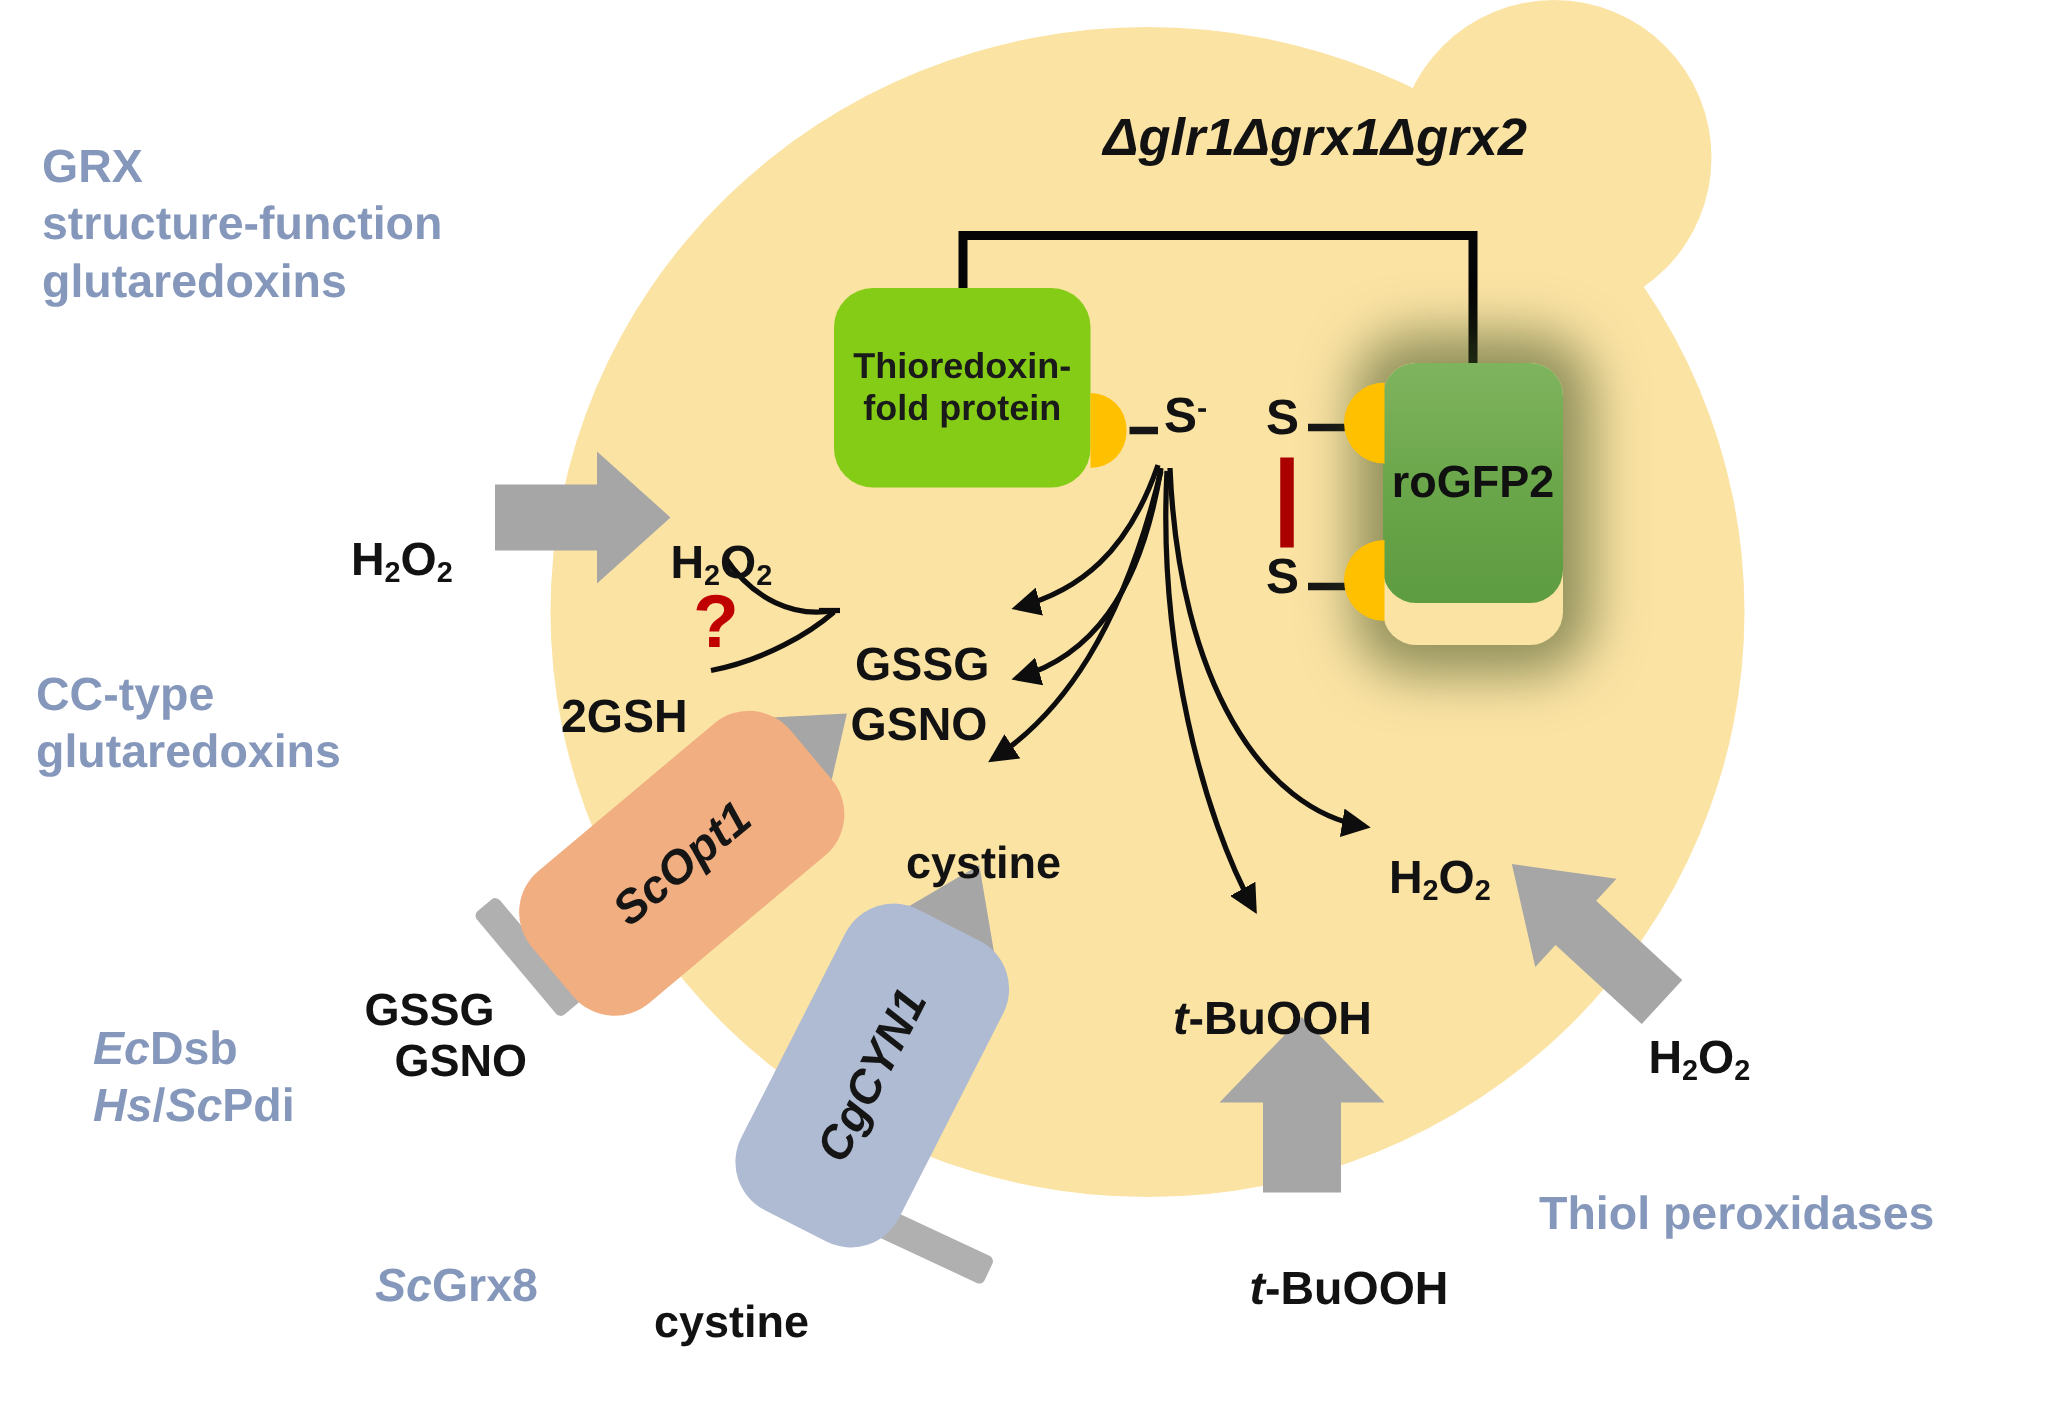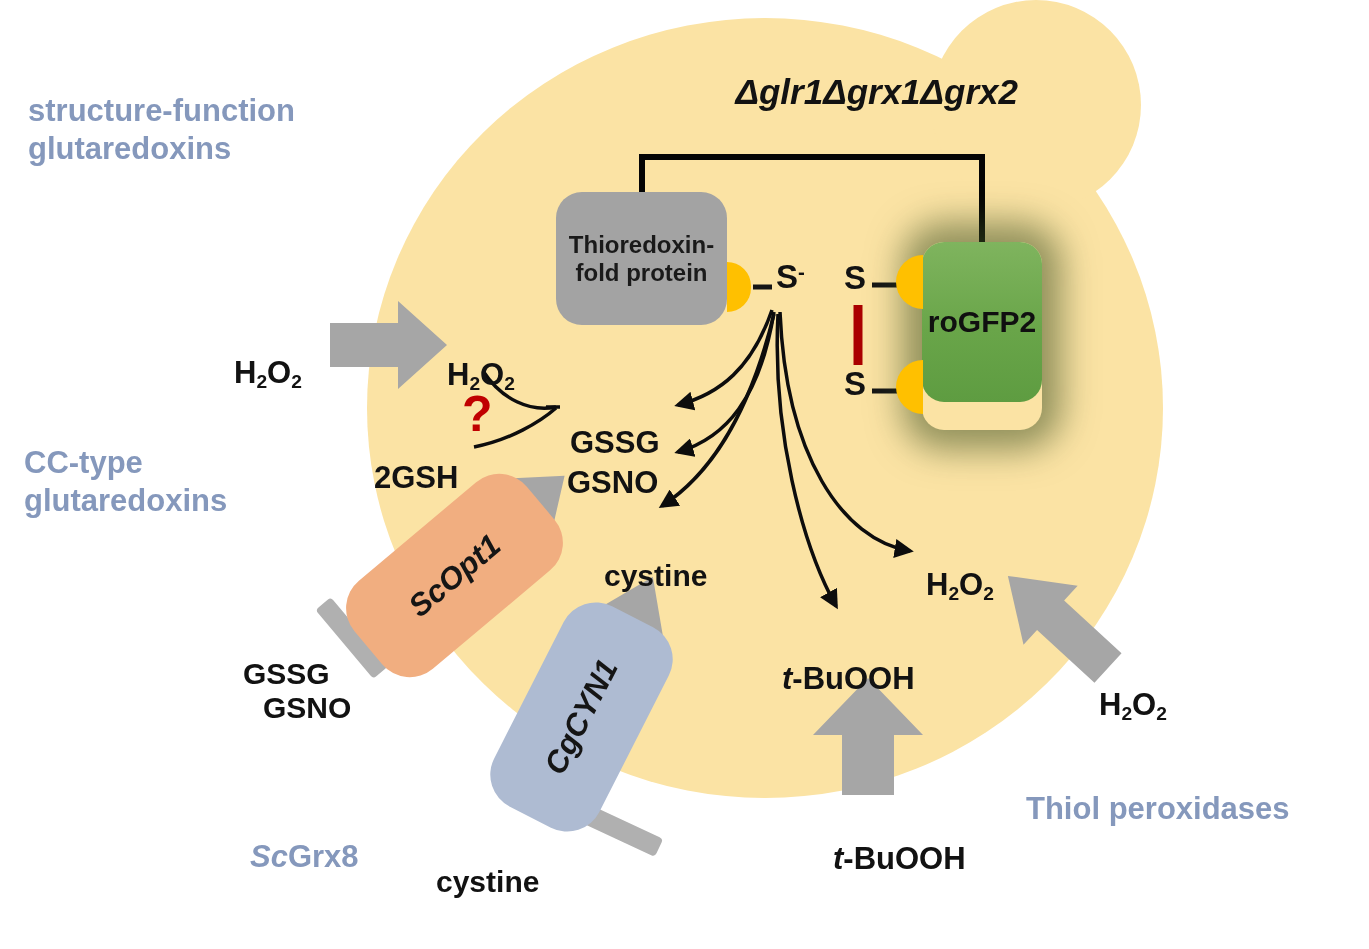--- a/index.html
+++ b/index.html
@@ -11,21 +11,21 @@
   .chem{font-size:31px;margin-top:31px;}
   .sub{font-size:0.62em;vertical-align:-0.25em;}
   .sup{font-size:0.62em;vertical-align:0.45em;}
   .it{font-style:italic;}
   .blue{color:#8598BC;font-size:31px;line-height:1.24;}
   .box{position:absolute;display:flex;align-items:center;justify-content:center;
        text-align:center;font-weight:bold;z-index:3;}
   .capsule{position:absolute;display:flex;align-items:center;justify-content:center;
        font-weight:bold;font-style:italic;font-size:31px;color:#151515;
        border-radius:36px;z-index:2;}
-  #thioredoxin-box{left:556px;top:192px;width:171px;height:133px;background:#a3a3a3;
+  #thioredoxin-box{left:556px;top:192px;width:171px;height:133px;background:#84cc16;
        border-radius:26px;font-size:24px;color:#1a1a1a;}
   #rogfp2-glow{position:absolute;left:922px;top:242px;width:120px;height:188px;border-radius:22px;
        box-shadow:0 0 34px 20px rgba(58,78,32,0.55);z-index:2;}
   #rogfp2-box{left:922px;top:242px;width:120px;height:160px;
        background:linear-gradient(180deg,#7FB45E 0%,#69A549 55%,#5E9C41 100%);
        border-radius:22px;font-size:30px;color:#101010;z-index:3;}
   #scopt1-box{left:342px;top:518px;width:225px;height:115px;background:#F1AE80;transform:rotate(-40deg);}
   #cgcyn1-box{left:469px;top:658px;width:225px;height:118px;background:#AEBBD2;transform:rotate(-63deg);}
   .semi{position:absolute;background:#FFC000;z-index:4;}
   .semi-right{width:24px;height:50px;border-radius:0 25px 25px 0;}
@@ -106,26 +106,31 @@
   <span>roGFP2</span>
 </div>
 
 <div class="semi semi-right" style="left:727px;top:262px;"></div>
 <div class="semi semi-left" style="left:896px;top:255px;"></div>
 <div class="semi semi-left" style="left:896px;top:360px;"></div>
 
 <div class="lbl" id="title">Δglr1Δgrx1Δgrx2</div>
 
 <div class="lbl blue" style="left:28px;top:92px;">
+  <div>GRX</div>
   <div>structure-function</div>
   <div>glutaredoxins</div>
 </div>
 <div class="lbl blue" style="left:24px;top:444px;">
   <div>CC-type</div>
   <div>glutaredoxins</div>
+</div>
+<div class="lbl blue" style="left:62px;top:680px;">
+  <div><span class="it">Ec</span><span>Dsb</span></div>
+  <div><span class="it">Hs</span><span>/</span><span class="it">Sc</span><span>Pdi</span></div>
 </div>
 <div class="lbl blue" style="left:250px;top:838px;">
   <div><span class="it">Sc</span><span>Grx8</span></div>
 </div>
 <div class="lbl blue" style="left:1026px;top:750px;margin-top:40px;">Thiol peroxidases</div>
 
 <div class="lbl chem" style="left:234px;top:324px;"><span>H</span><span class="sub">2</span><span>O</span><span class="sub">2</span></div>
 <div class="lbl chem" style="left:447px;top:326px;"><span>H</span><span class="sub">2</span><span>O</span><span class="sub">2</span></div>
 <div class="lbl chem" style="left:926px;top:536px;"><span>H</span><span class="sub">2</span><span>O</span><span class="sub">2</span></div>
 <div class="lbl chem" style="left:1099px;top:656px;"><span>H</span><span class="sub">2</span><span>O</span><span class="sub">2</span></div>

